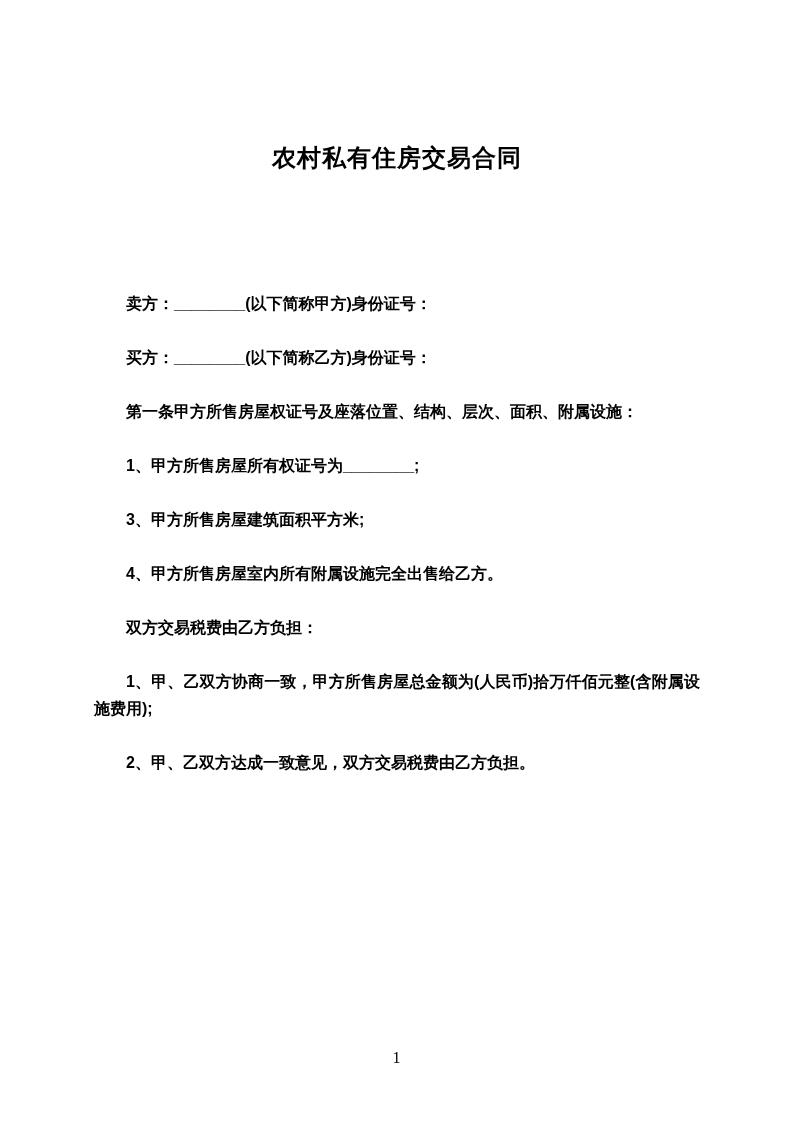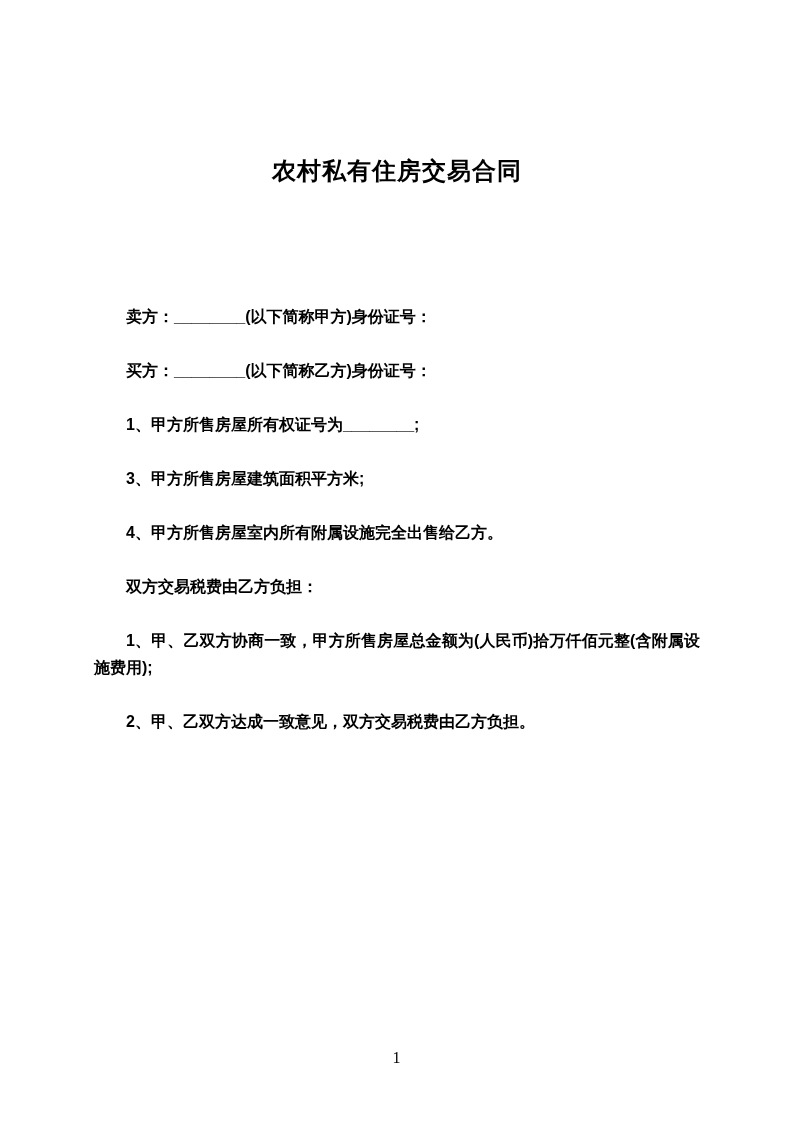--- a/index.html
+++ b/index.html
@@ -11,21 +11,21 @@
     position: relative;
     width: 793px;
     height: 1122px;
     background: #ffffff;
     color: #000000;
     font-family: "Liberation Sans", sans-serif;
     overflow: hidden;
     box-sizing: border-box;
   }
   .content {
-    padding: 13px 93px 0 94px;
+    padding: 0 93px 0 94px;
   }
   .doc-title {
     margin: 0;
     padding-top: 141px;
     font-size: 24px;
     line-height: 34px;
     font-weight: bold;
     text-align: center;
     letter-spacing: 1px;
   }
@@ -58,20 +58,21 @@
 
 <div class="page">
   <div class="content">
     <h1 class="doc-title">农村私有住房交易合同</h1>
 
     <p class="para first-after-title">卖方：________(以下简称甲方)身份证号：</p>
 
     <p class="para">买方：________(以下简称乙方)身份证号：</p>
 
 
+    <p class="para">第一条甲方所售房屋权证号及座落位置、结构、层次、面积、附属设施：</p>
 
     <p class="para">1、甲方所售房屋所有权证号为________;</p>
 
 
     <p class="para">3、甲方所售房屋建筑面积平方米;</p>
 
     <p class="para">4、甲方所售房屋室内所有附属设施完全出售给乙方。</p>
 
     <p class="para">双方交易税费由乙方负担：</p>
 

